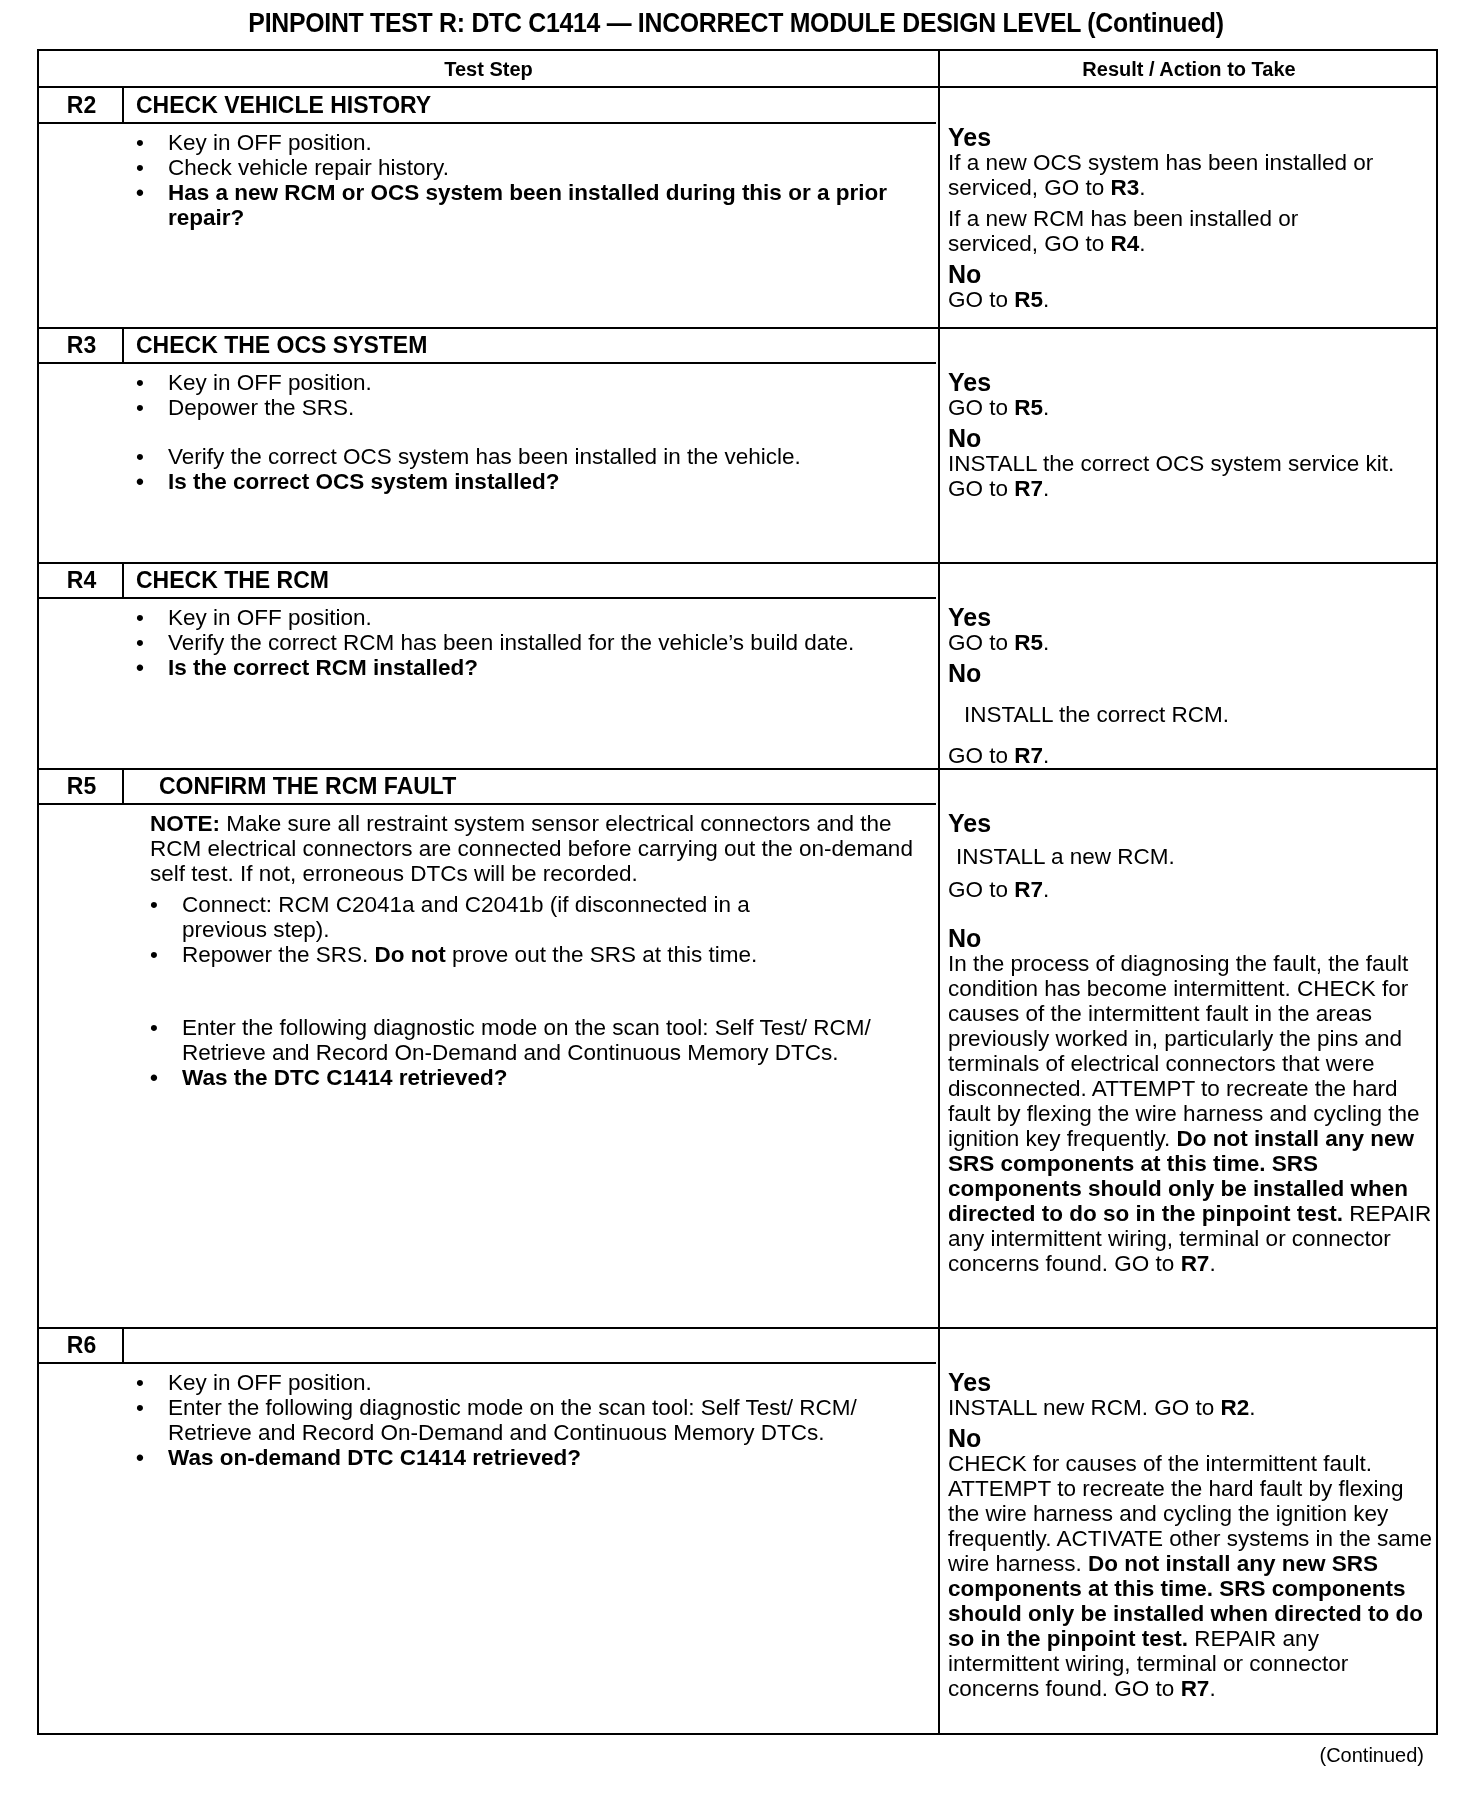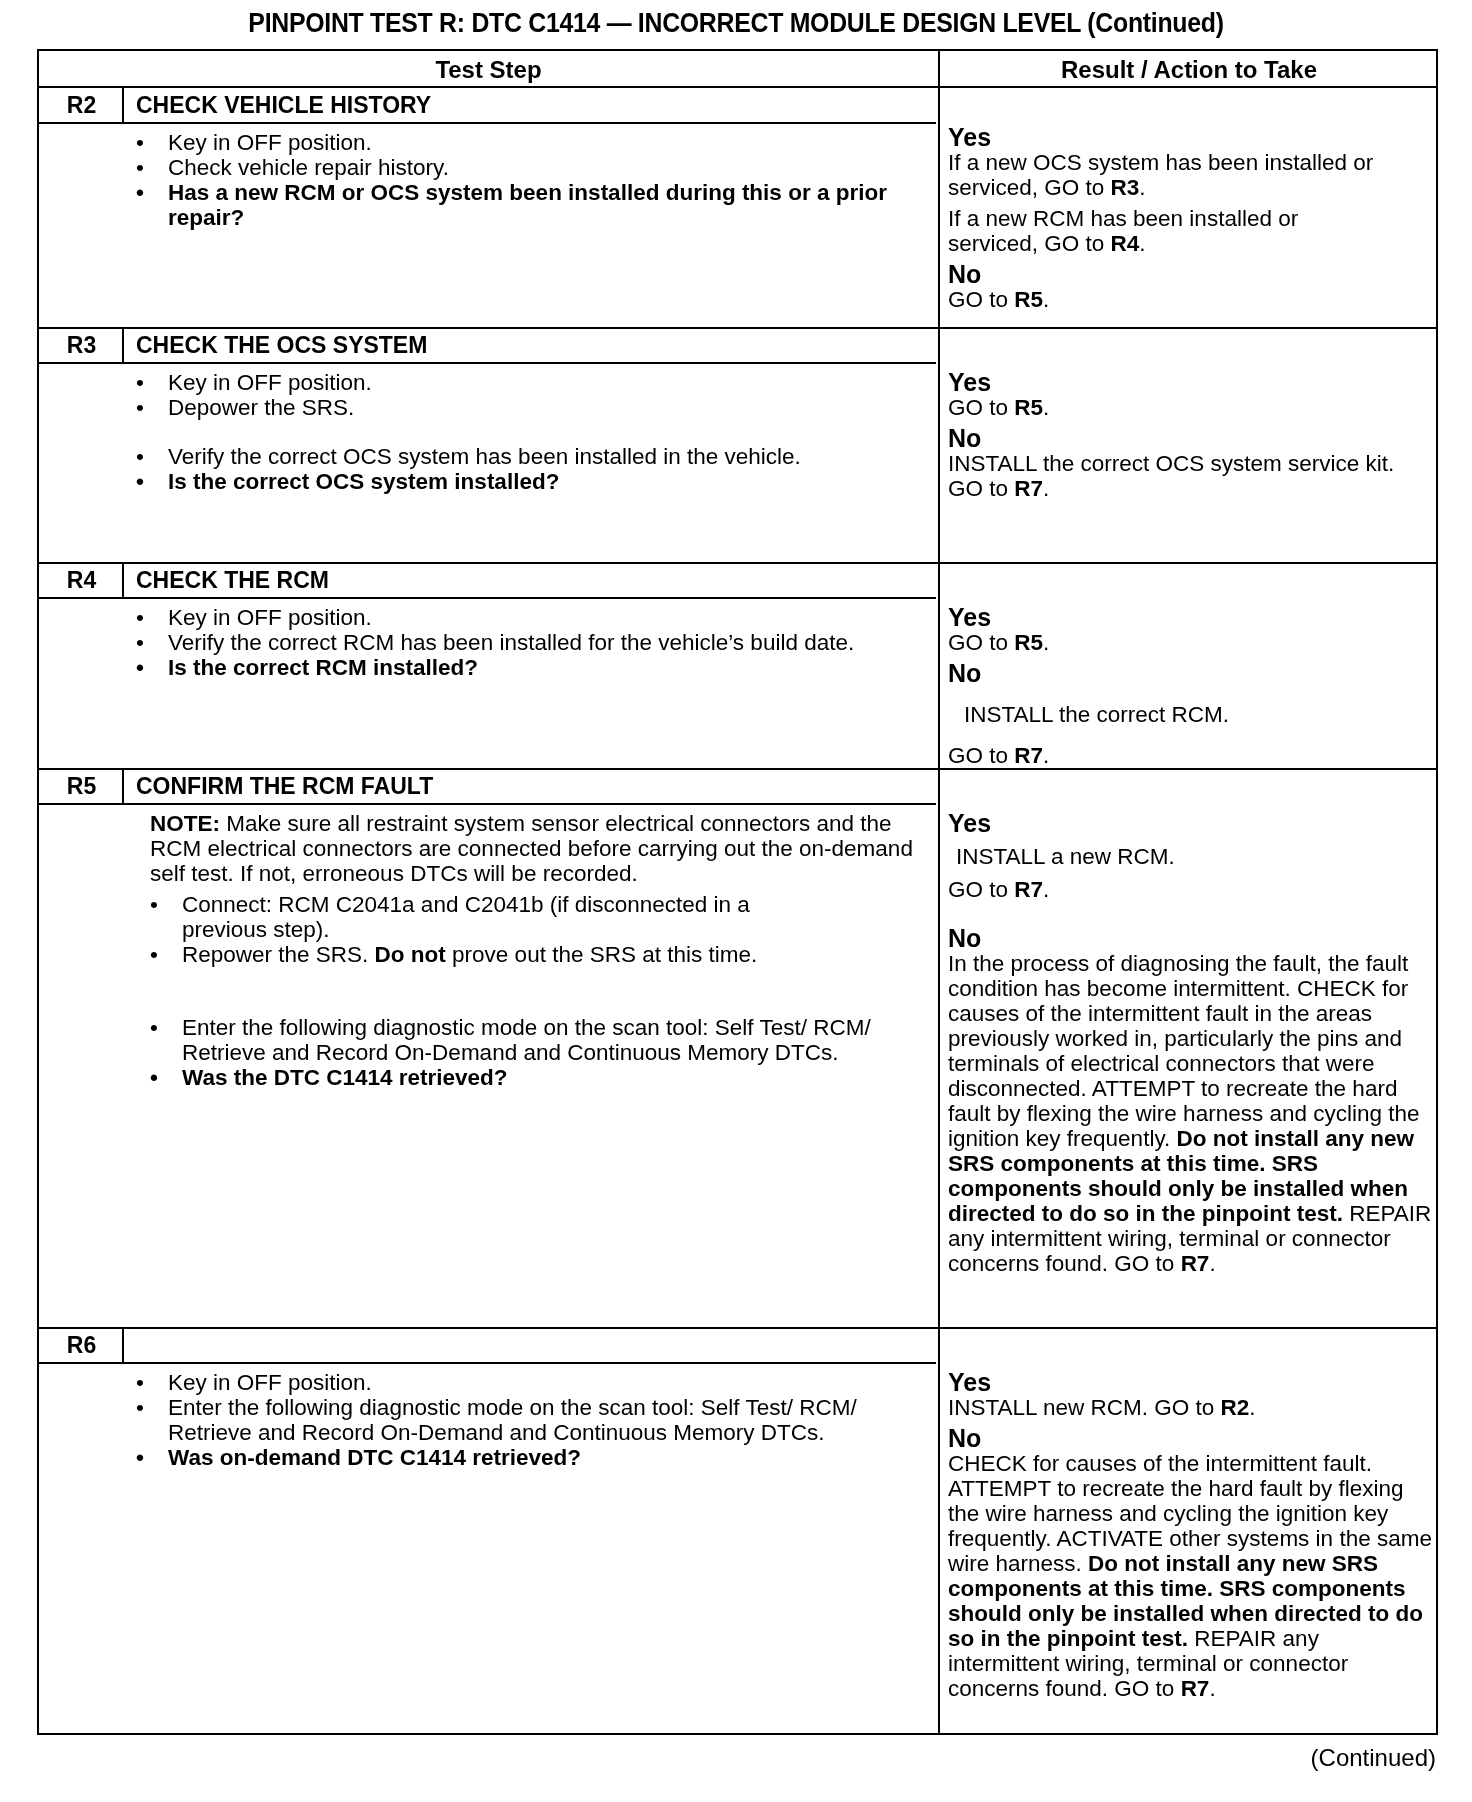--- a/index.html
+++ b/index.html
@@ -2,40 +2,40 @@
 <html><head>
 <meta charset="utf-8">
 <style>
   html, body { margin: 0; padding: 0; background: #ffffff; }
   body { width: 1472px; height: 1802px; position: relative; overflow: hidden;
          font-family: "Liberation Sans", sans-serif; color: #000; }
   .page-title { position: absolute; left: 0; width: 1472px; top: 8px; text-align: center;
          font-weight: bold; font-size: 27px; letter-spacing: -0.3px; transform: scaleX(0.92); }
   .tbl { position: absolute; left: 37px; top: 49px; width: 1401px; height: 1686px;
          border: 2px solid #000; box-sizing: border-box; }
-  .hdr { position: absolute; left: 0; top: 0; height: 37px; font-weight: bold; font-size: 24px;
+  .hdr { position: absolute; left: 0; top: 0; height: 37px; font-weight: bold; font-size: 20px;
          line-height: 37px; text-align: center; }
   .hline { position: absolute; left: 0; right: 0; height: 0; border-top: 2px solid #000; }
   .vline { position: absolute; width: 0; border-left: 2px solid #000; }
   .stepnum { position: absolute; left: 0; width: 85px; text-align: center; font-weight: bold;
          font-size: 23px; height: 35px; line-height: 35px; }
   .steptitle { position: absolute; left: 97px; font-weight: bold; font-size: 23px; height: 35px;
          line-height: 35px; }
   .stepbody { position: absolute; left: 92px; width: 800px; font-size: 22.5px; line-height: 25px; }
   .stepbody ul { list-style: none; margin: 0; padding: 0; }
   .stepbody li { position: relative; padding-left: 37px; }
   .stepbody li .bul { position: absolute; left: 5px; top: 0; }
   .gap { height: 24px; }
   .gap-lg { height: 48px; }
   .note { padding-left: 0; margin-bottom: 6px; }
   .res { position: absolute; left: 909px; width: 485px; font-size: 22.5px; line-height: 25px; }
   .res .lab { font-weight: bold; font-size: 25px; line-height: 25px; }
   .res p { margin: 0 0 6px 0; }
   .b { font-weight: bold; }
-  .continued { position: absolute; right: 36px; top: 1744px; font-size: 24px; }
+  .continued { position: absolute; right: 48px; top: 1744px; font-size: 20px; }
 </style>
 </head>
 <body>
 
 <div class="page-title">PINPOINT TEST R: DTC C1414 — INCORRECT MODULE DESIGN LEVEL (Continued)</div>
 
 <div class="tbl">
 
   <div class="hdr" style="width:899px;">Test Step</div>
   <div class="hdr" style="left:901px;width:498px;">Result / Action to Take</div>
@@ -108,21 +108,21 @@
   </div>
   <div class="res" style="top:554px;">
     <div class="lab">Yes</div>
     <p><span>GO to </span><span class="b">R5</span><span>.</span></p>
     <div class="lab">No</div>
     <p style="margin:16px;"><span>INSTALL the correct RCM.</span></p>
     <p><span>GO to </span><span class="b">R7</span><span>.</span></p>
   </div>
 
   <div class="stepnum" style="top:718px;">R5</div>
-  <div class="steptitle" style="top:718px;">CONFIRM THE RCM FAULT</div>
+  <div class="steptitle" style="top:718px;margin-left:23px;">CONFIRM THE RCM FAULT</div>
   <div class="stepbody" style="top:760px;left:111px;width:780px;">
     <div class="note"><span class="b">NOTE:</span><span> Make sure all restraint system sensor electrical connectors and the RCM electrical connectors are connected before carrying out the on-demand self test. If not, erroneous DTCs will be recorded.</span></div>
     <ul style="margin-left:-5px;">
       <li style="width:640px;"><span class="bul">•</span><span>Connect: RCM C2041a and C2041b (if disconnected in a previous step).</span></li>
       <li><span class="bul">•</span><span>Repower the SRS. </span><span class="b">Do not</span><span> prove out the SRS at this time.</span></li>
       <li class="gap-lg"></li>
       <li><span class="bul">•</span><span>Enter the following diagnostic mode on the scan tool: Self Test/ RCM/ Retrieve and Record On-Demand and Continuous Memory DTCs.</span></li>
       <li class="b"><span class="bul">•</span><span>Was the DTC C1414 retrieved?</span></li>
     </ul>
   </div>

